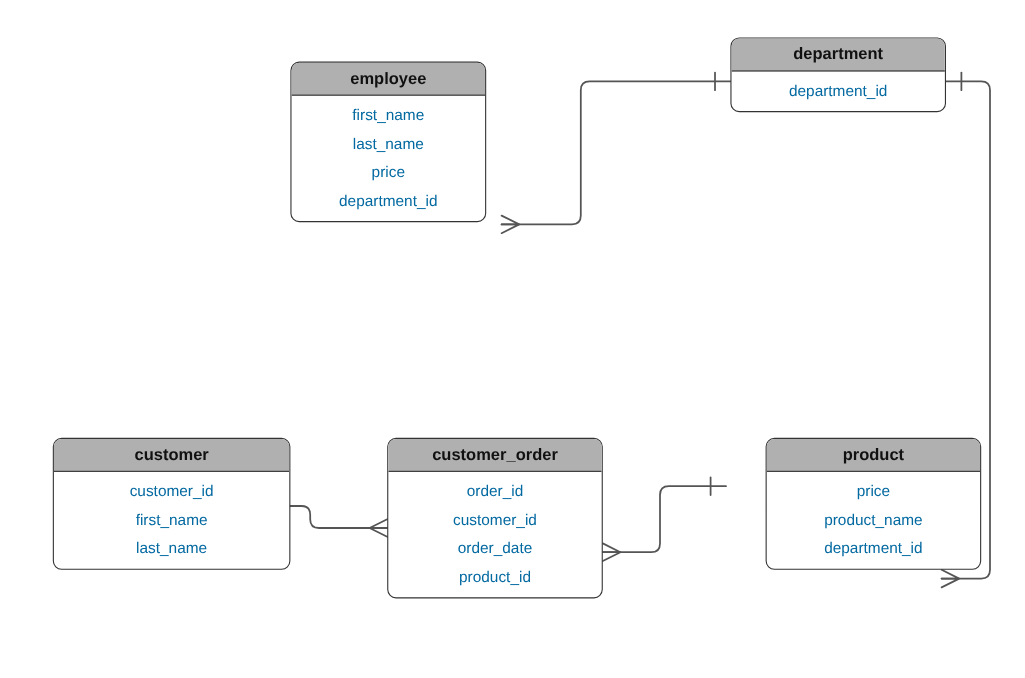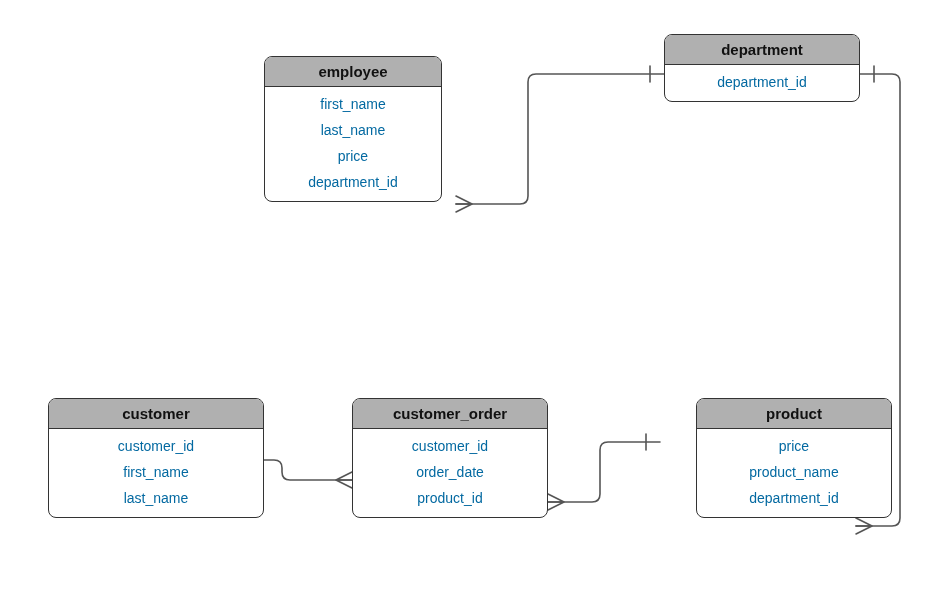--- a/index.html
+++ b/index.html
@@ -102,20 +102,21 @@
   <div class="entity-body">
     <div class="attr">customer_id</div>
     <div class="attr">first_name</div>
     <div class="attr">last_name</div>
   </div>
 </div>
 
 <div class="entity" style="left:352px; top:398px; width:196px;">
   <div class="entity-header">customer_order</div>
   <div class="entity-body">
+    <div class="attr">order_id</div>
     <div class="attr">customer_id</div>
     <div class="attr">order_date</div>
     <div class="attr">product_id</div>
   </div>
 </div>
 
 <div class="entity" style="left:660px; top:398px; width:196px;margin-left:36px;">
   <div class="entity-header">product</div>
   <div class="entity-body">
     <div class="attr">price</div>

